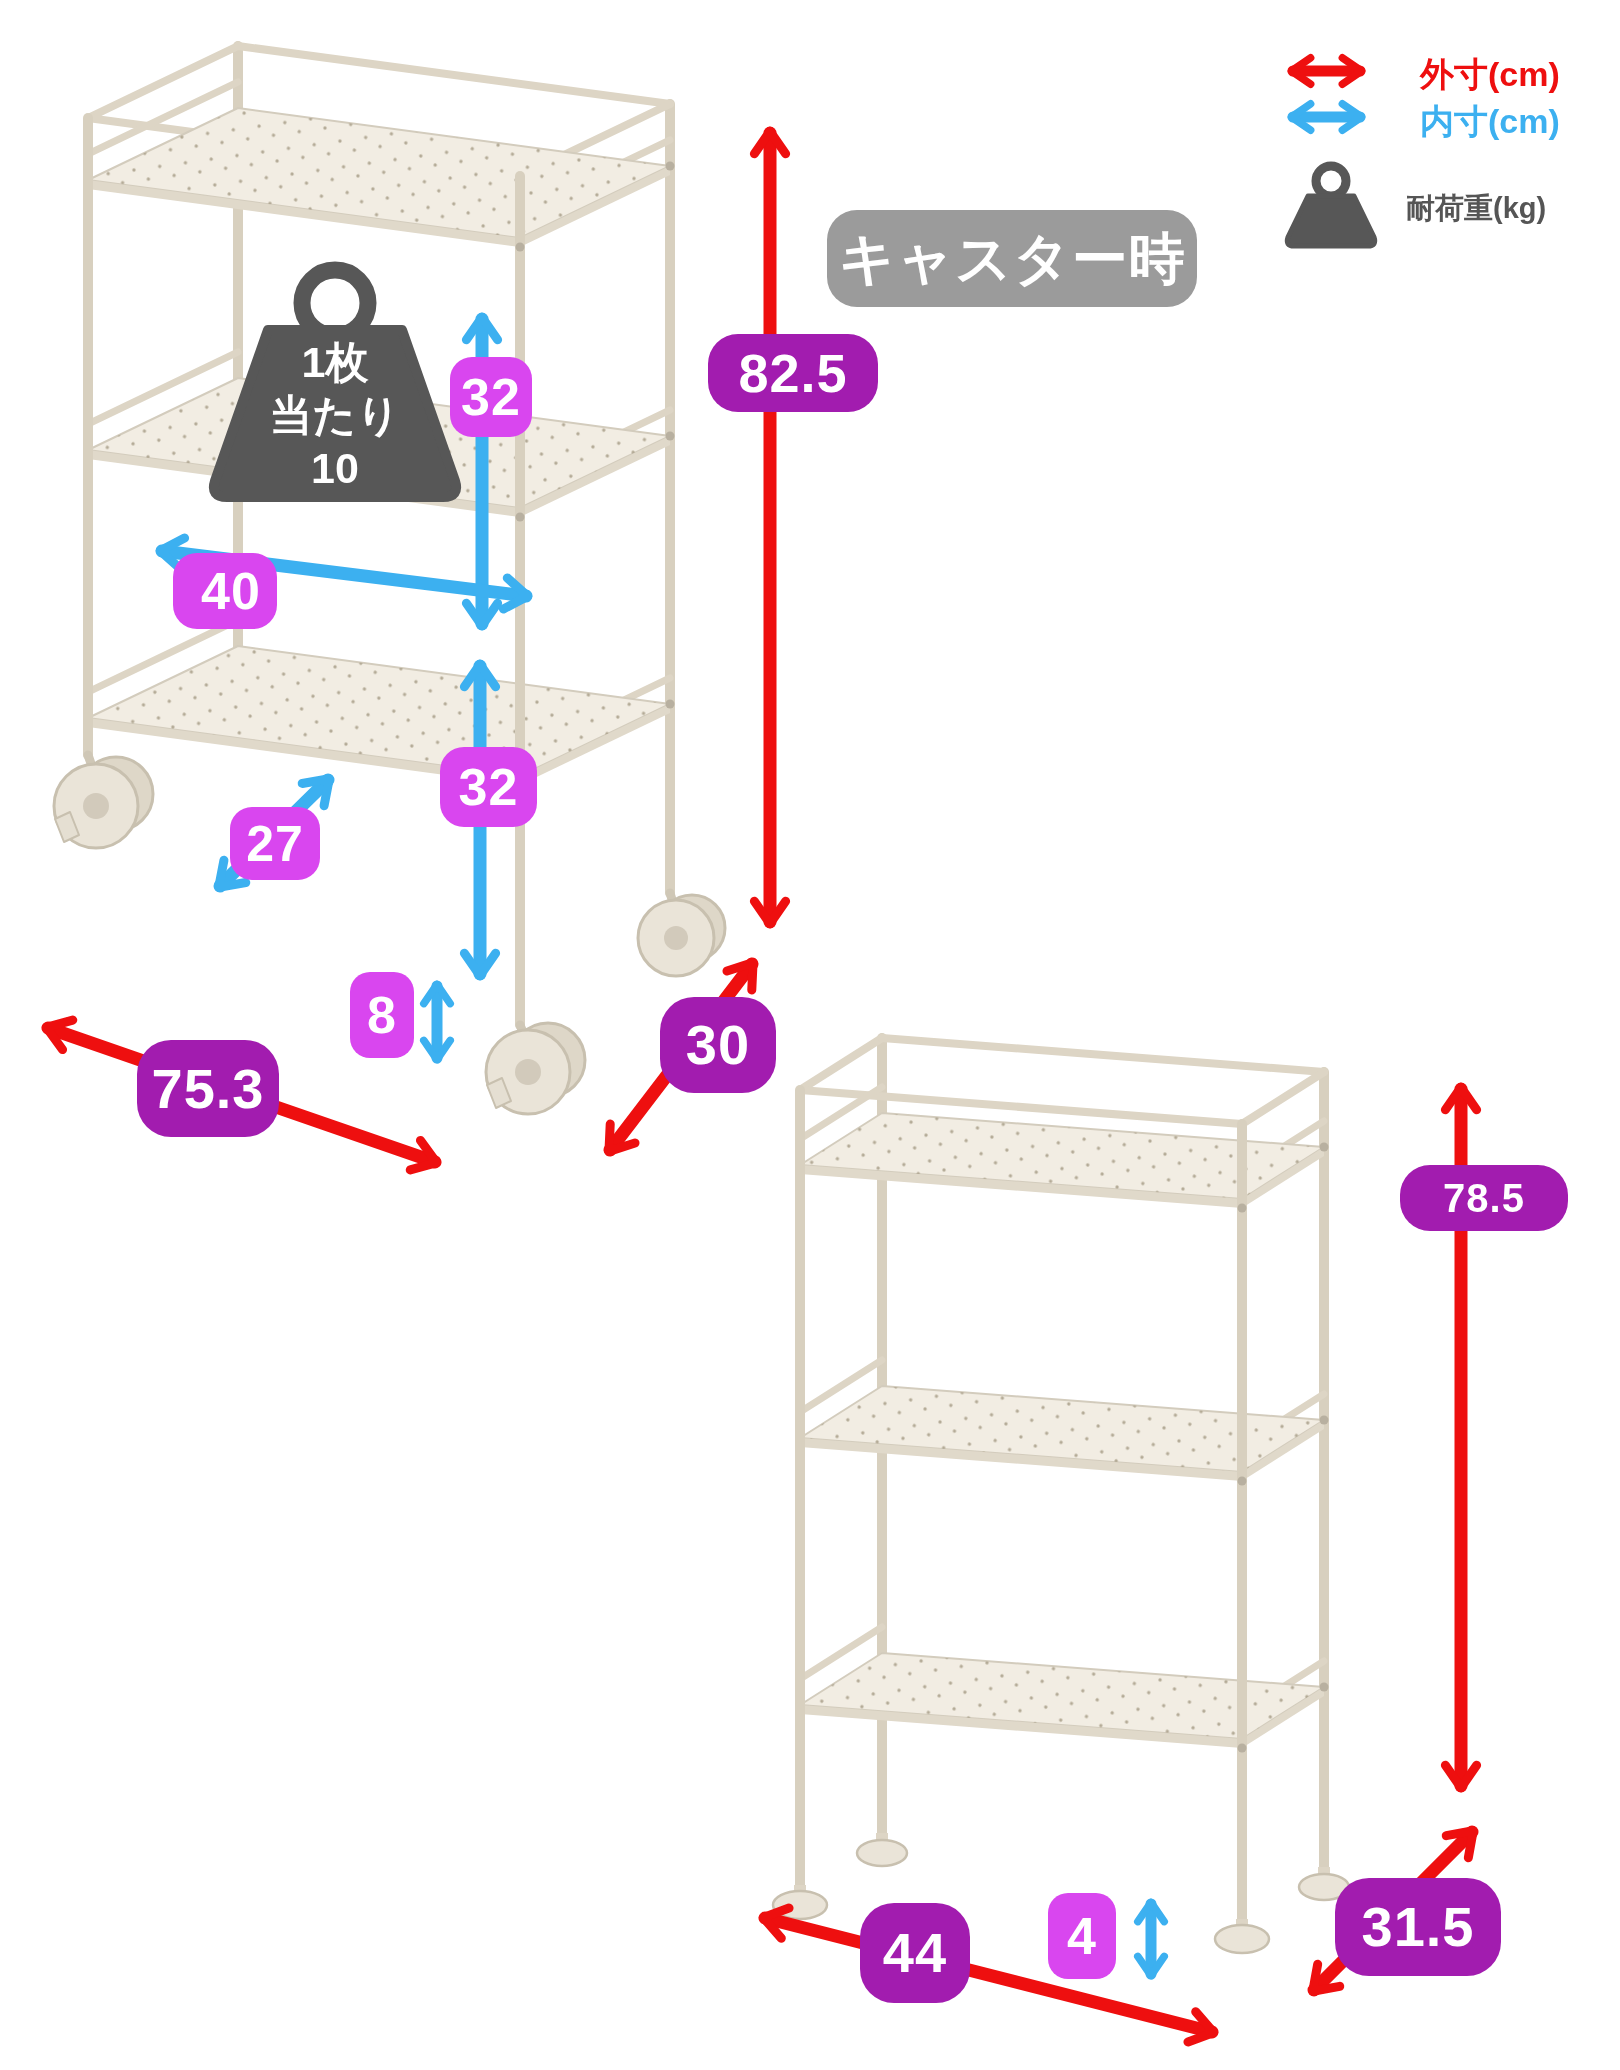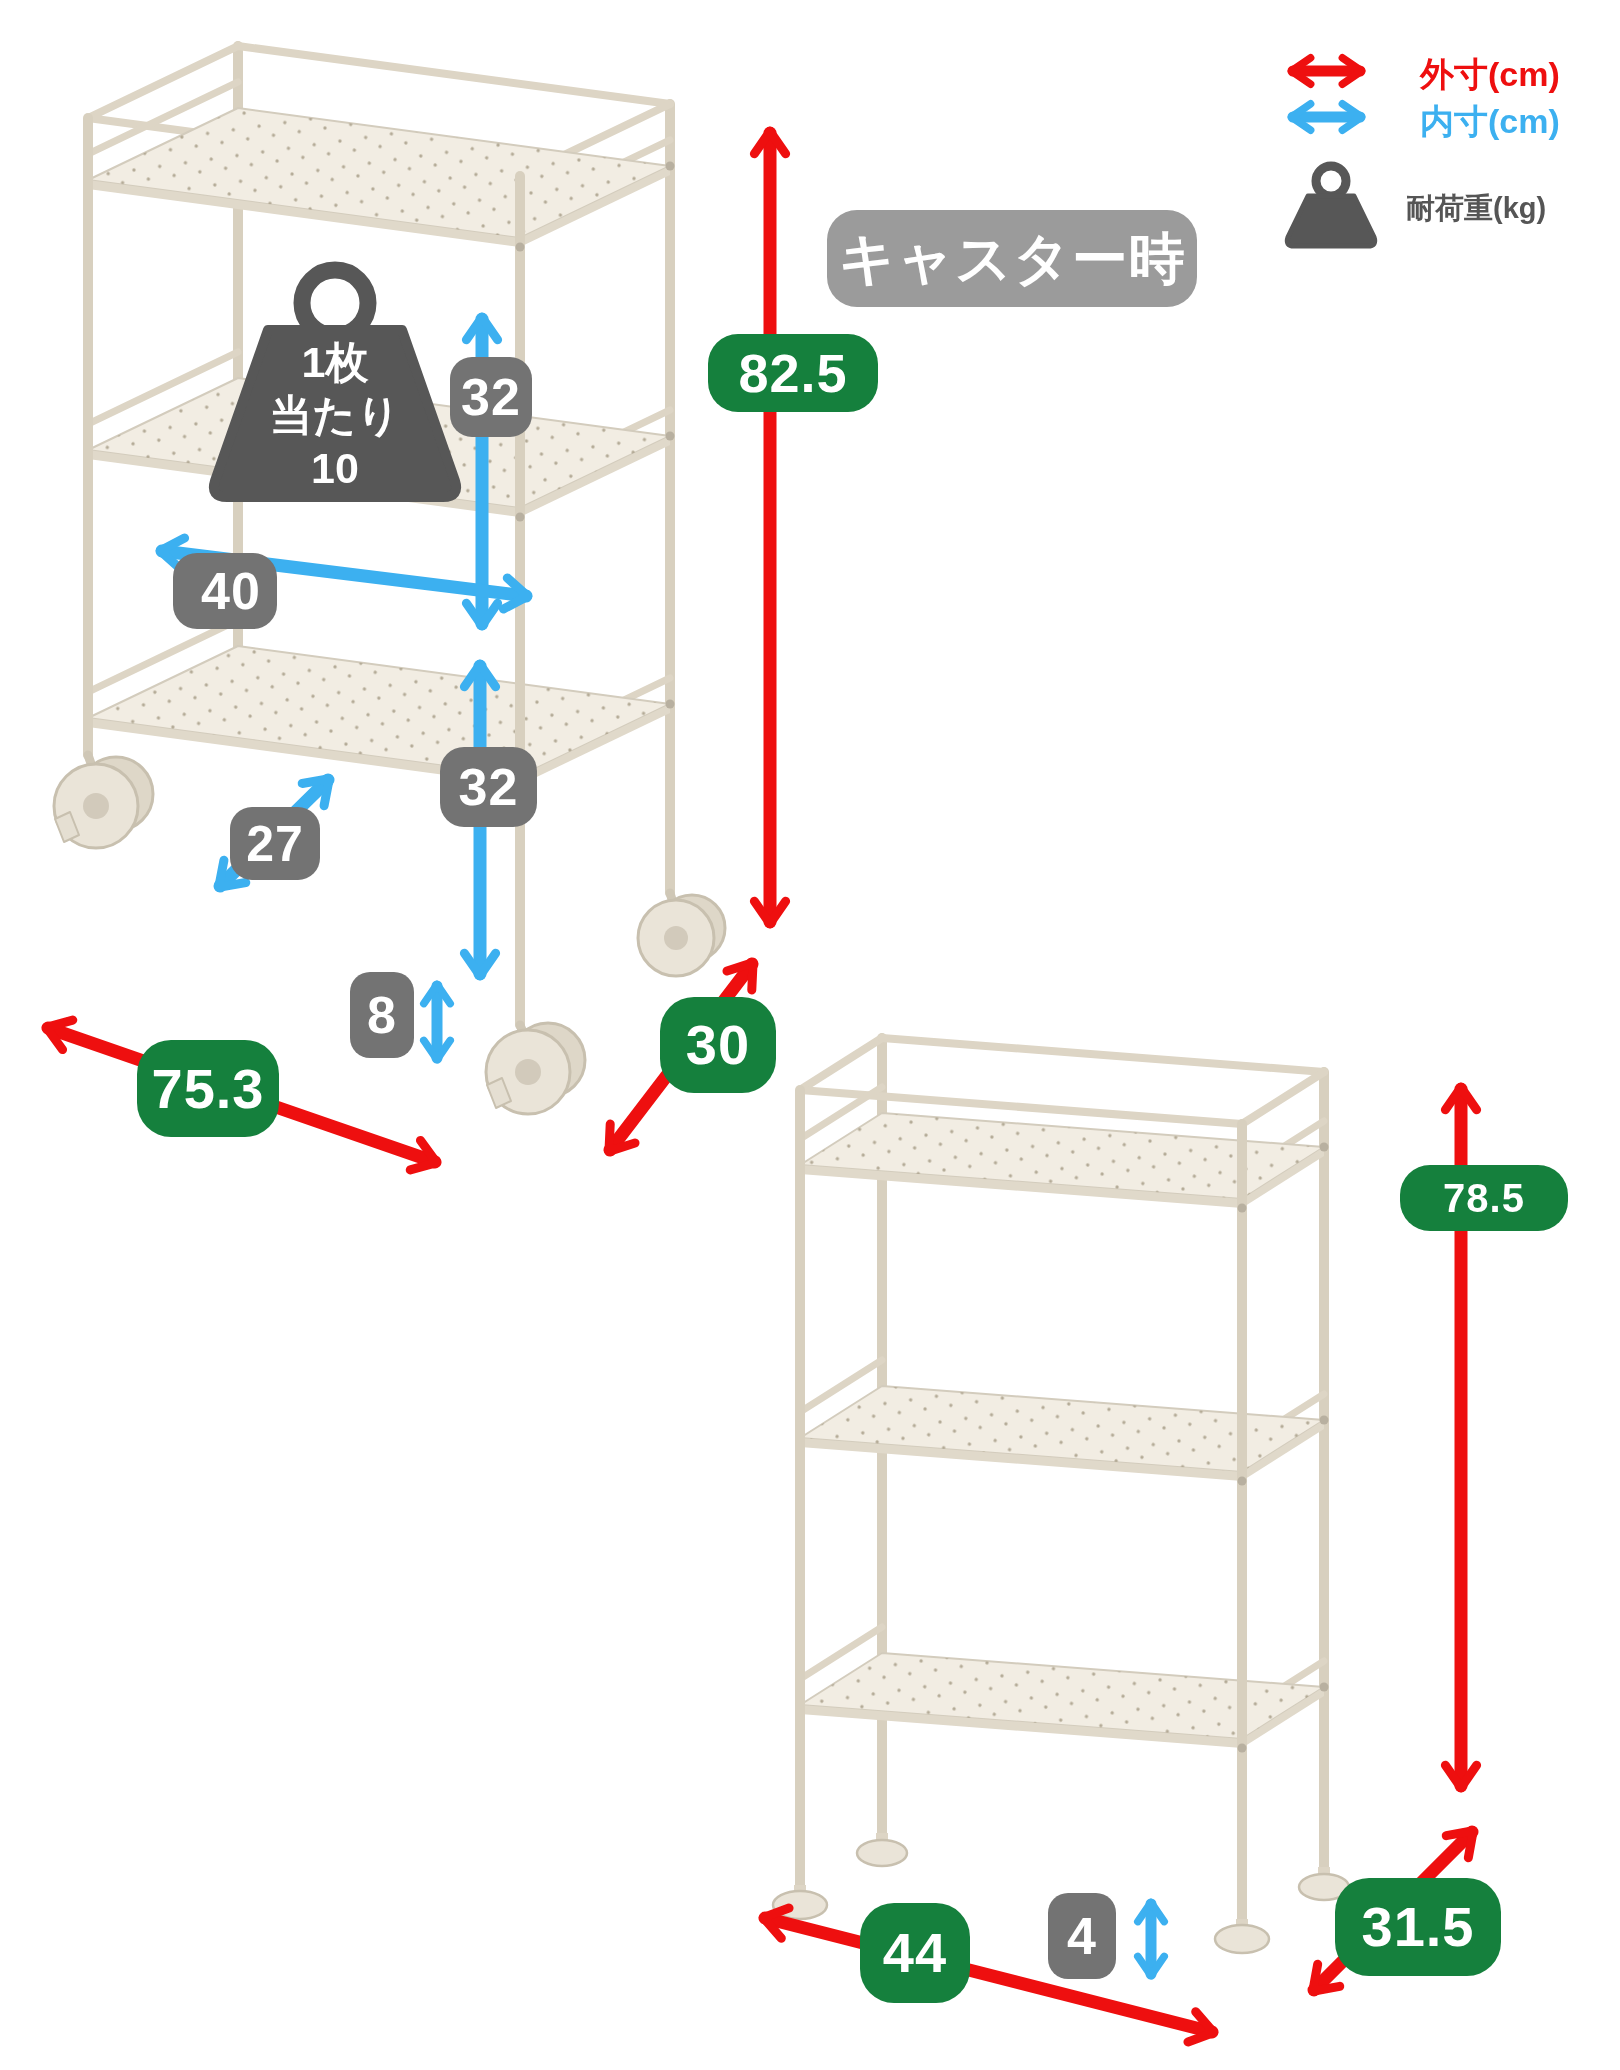--- a/index.html
+++ b/index.html
@@ -5,22 +5,22 @@
   html,body{margin:0;padding:0;background:#ffffff;}
   #stage{
     position:relative;width:1620px;height:2070px;background:#ffffff;overflow:hidden;
     font-family:"Liberation Sans","DejaVu Sans",sans-serif;
   }
   #scene{position:absolute;left:0;top:0;}
   .badge{
     position:absolute;display:flex;align-items:center;justify-content:center;
     color:#ffffff;font-weight:700;line-height:1;letter-spacing:1px;
   }
-  .badge-red{background:#15803d;}
-  .badge-blue{background:#737373;}
+  .badge-red{background:#a21caf;}
+  .badge-blue{background:#d946ef;}
   .badge-gray{background:#9b9b9b;}
   .legend-label{position:absolute;font-weight:700;white-space:nowrap;}
   .weight-note{
     position:absolute;display:flex;flex-direction:column;align-items:center;
     color:#ffffff;font-weight:700;text-align:center;
   }
 </style>
 </head>
 <body>
 

